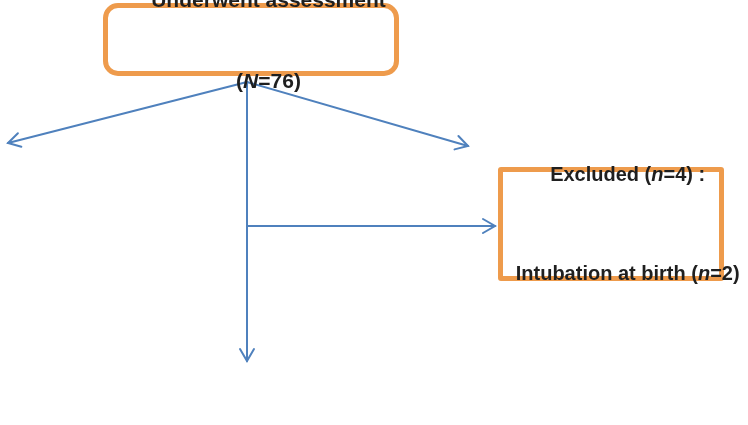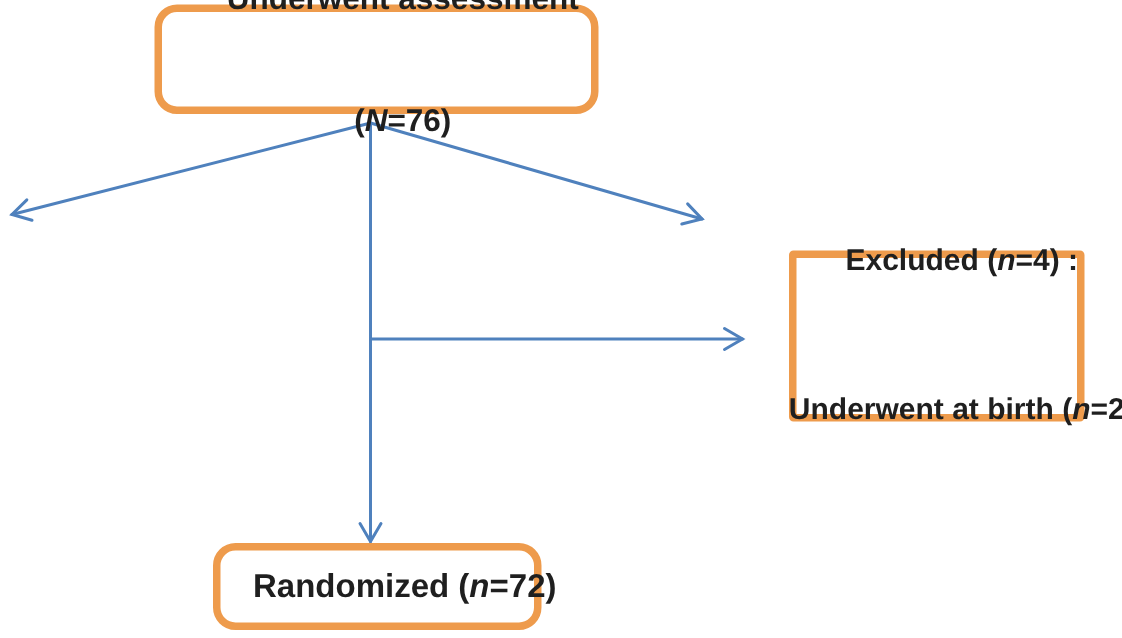--- a/index.html
+++ b/index.html
@@ -51,24 +51,23 @@
   .box-rounded { border-radius: 15px; }
   .box-square  { border-radius: 3px; }
   .assessment-box {
     left: 103px; top: 3px;
     width: 296px; height: 73px;
     font-size: 21px;
     line-height: 27px;
   }
   .excluded-box {
     left: 498px; top: 167px;
-    width: 197px; height: 114px;
+    width: 226px; height: 114px;
     font-size: 20px;
     line-height: 33px;
-    margin-left: 28px;
   }
   .randomized-box {
     left: 142px; top: 362px;
     width: 219px; height: 58px;
     font-size: 22px;
     line-height: 26px;
   }
   .it { font-style: italic; }
   .line { white-space: pre; }
 </style>
@@ -96,23 +95,18 @@
     <div class="line">
       <span>(</span><span class="it">N</span><span>=76)</span>
     </div>
   </div>
 
   <div class="box box-square excluded-box">
     <div class="line">
       <span>Excluded (</span><span class="it">n</span><span>=4) :</span>
     </div>
     <div class="line">
-      <span>Underwent at birth (</span><span class="it">n</span><span>=2)</span>
+      <span>Intubation at birth (</span><span class="it">n</span><span>=2)</span>
     </div>
   </div>
 
-  <div class="box box-rounded randomized-box">
-    <div class="line">
-      <span>Randomized (</span><span class="it">n</span><span>=72)</span>
-    </div>
-  </div>
 
 </div>
 
 </body></html>

